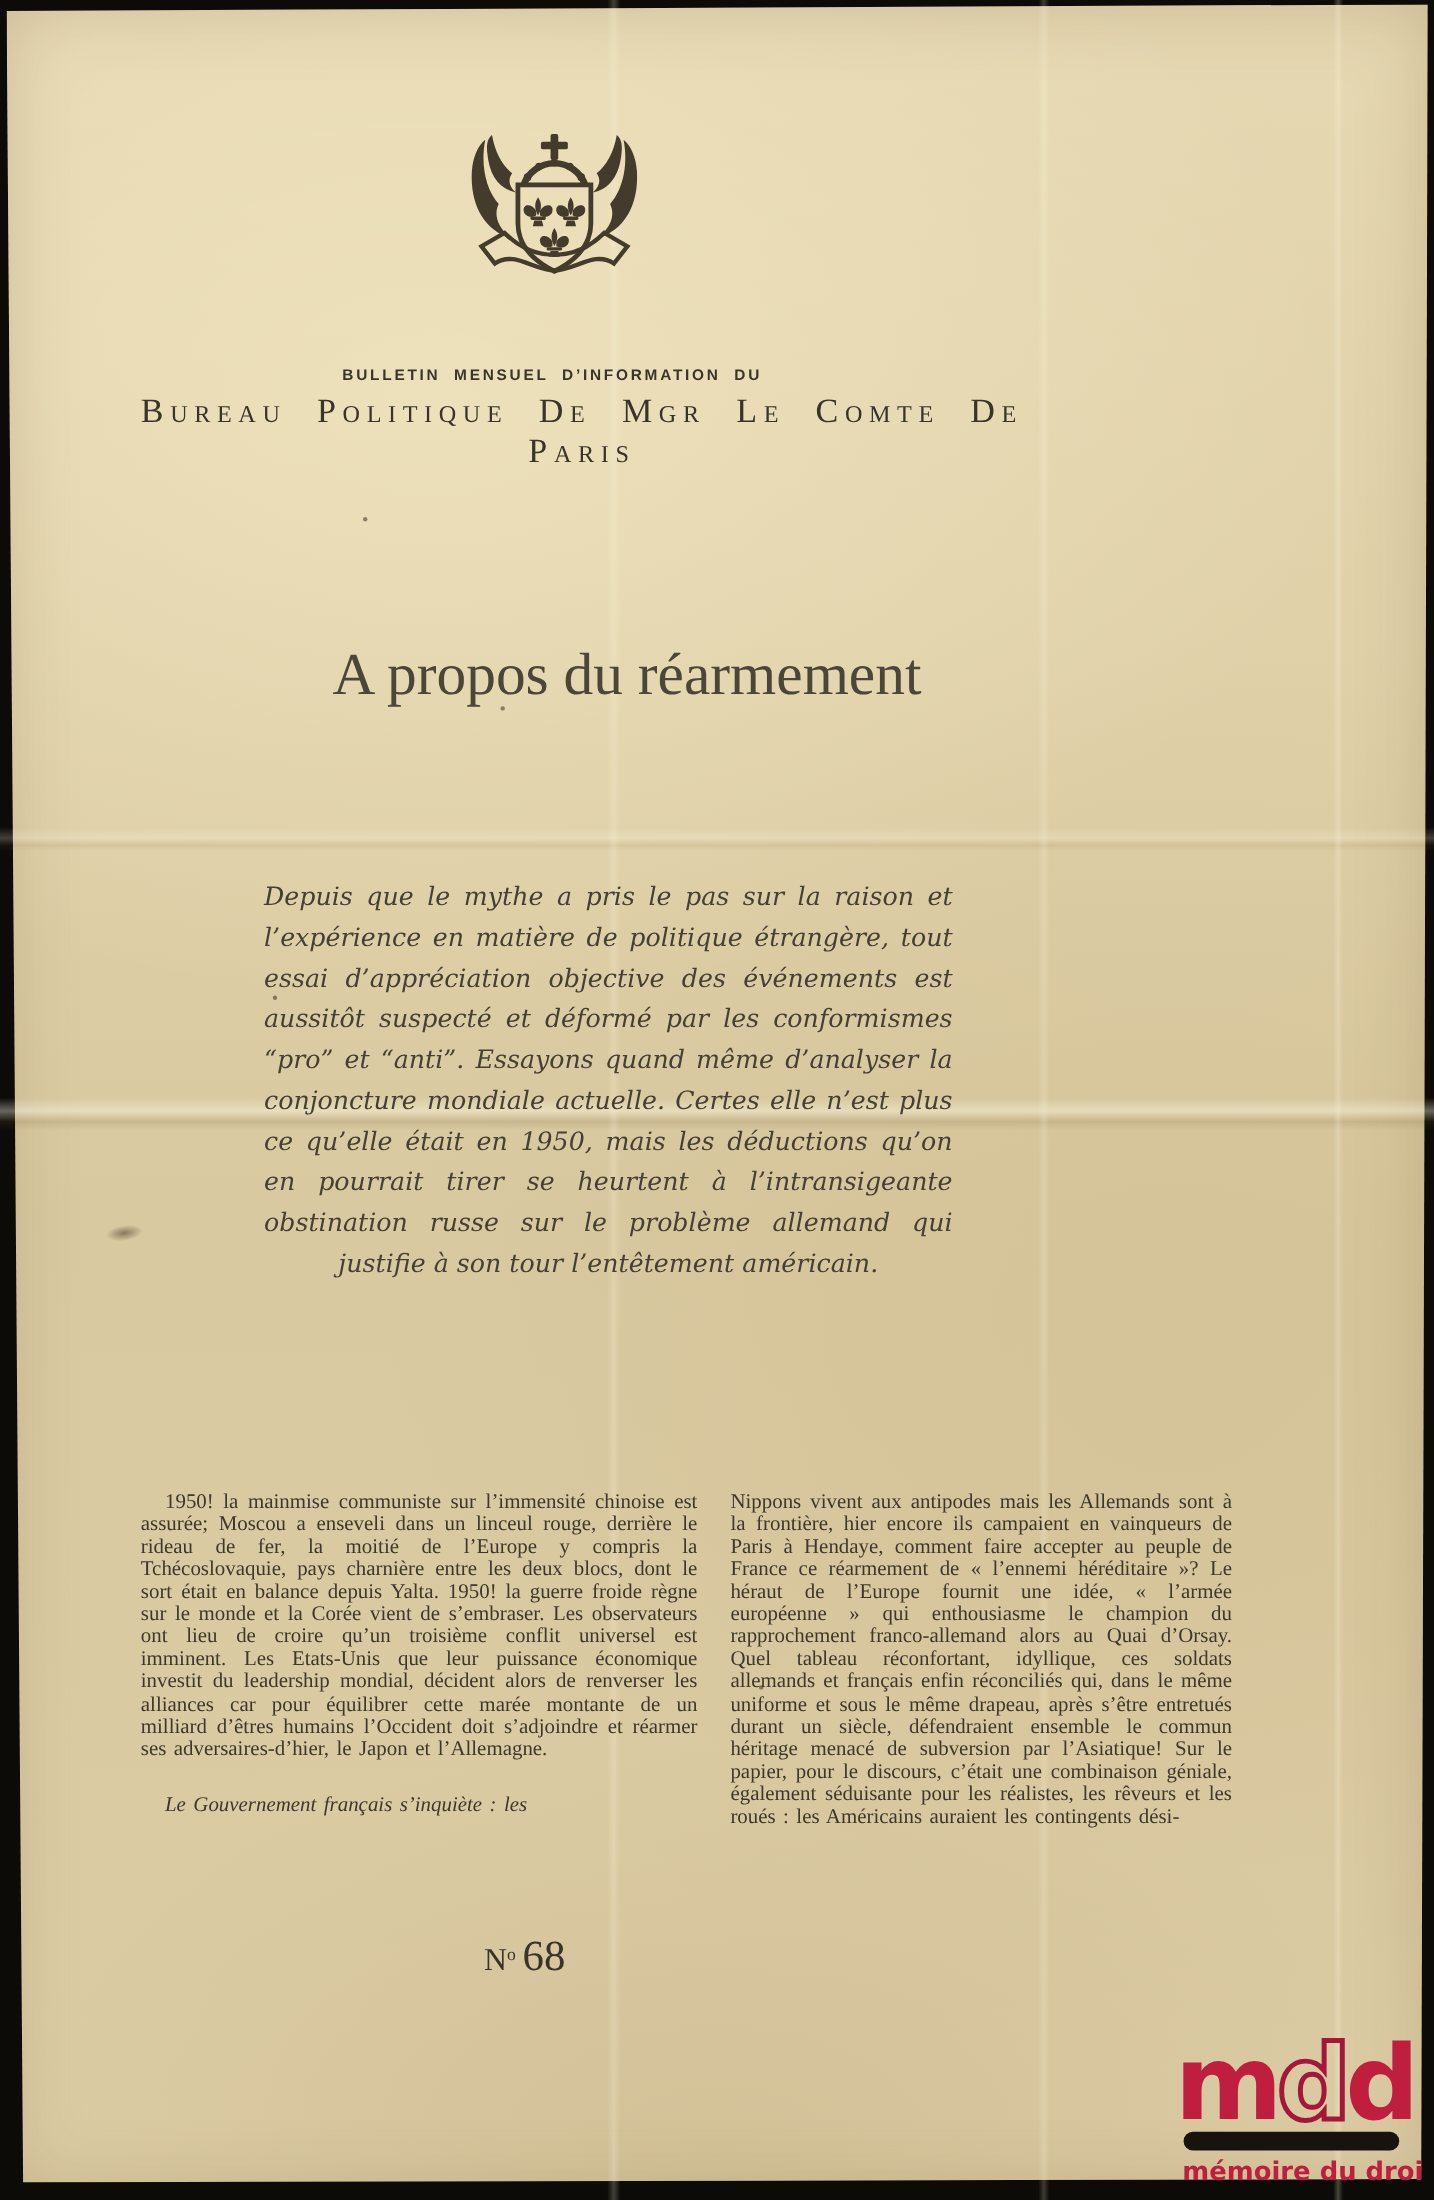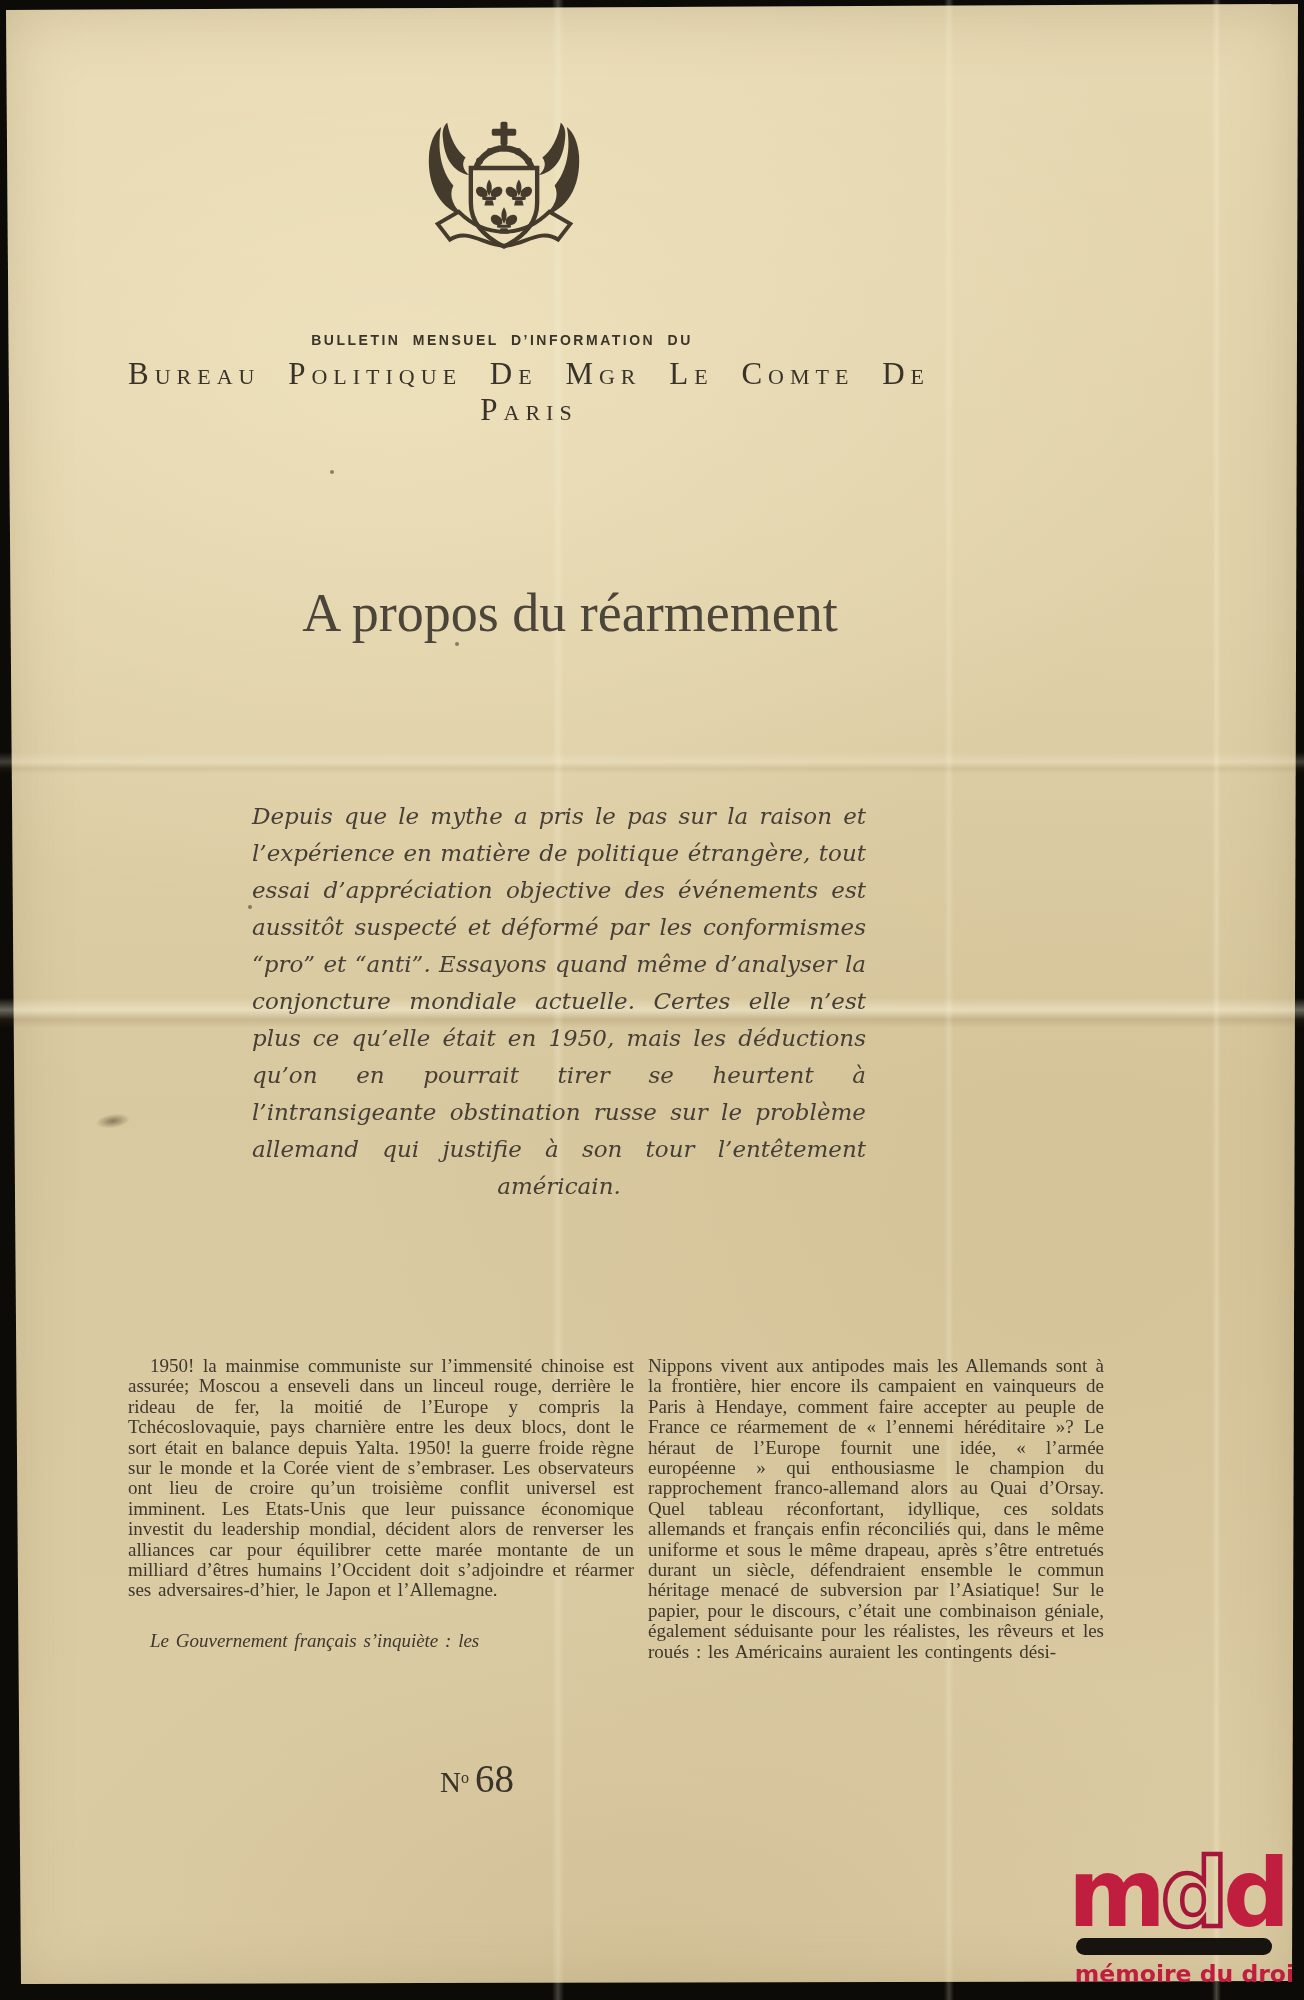--- a/index.html
+++ b/index.html
@@ -56,25 +56,25 @@
     color:#4c453a;letter-spacing:0px;
   }
   
   .lead{
     position:absolute;left:236px;top:798px;width:630px;
     font-family:"DejaVu Serif", serif;
     font-style:italic;font-size:23px;line-height:37px;
     color:#453f35;
     text-align:justify;text-align-last:center;
   }
-  .lead p{margin:0 0 16px 16px;}
+  .lead p{margin:0 0 16px 4px;}
   
   .columns{
     position:absolute;left:128px;top:1356px;width:992px;
-    display:flex;gap:14px;
+    display:flex;gap:30px;
     font-family:"Liberation Serif", serif;
     font-size:19px;line-height:20.4px;
     color:#3d372e;text-align:justify;
   }
   .col-left{width:506px;}
   .col-right{width:456px;}
   .columns p{margin:0;word-spacing:2px;}
   .columns p.indent{text-indent:22px;}
   .columns p + p{margin-top:30px;font-style:italic;}
   

